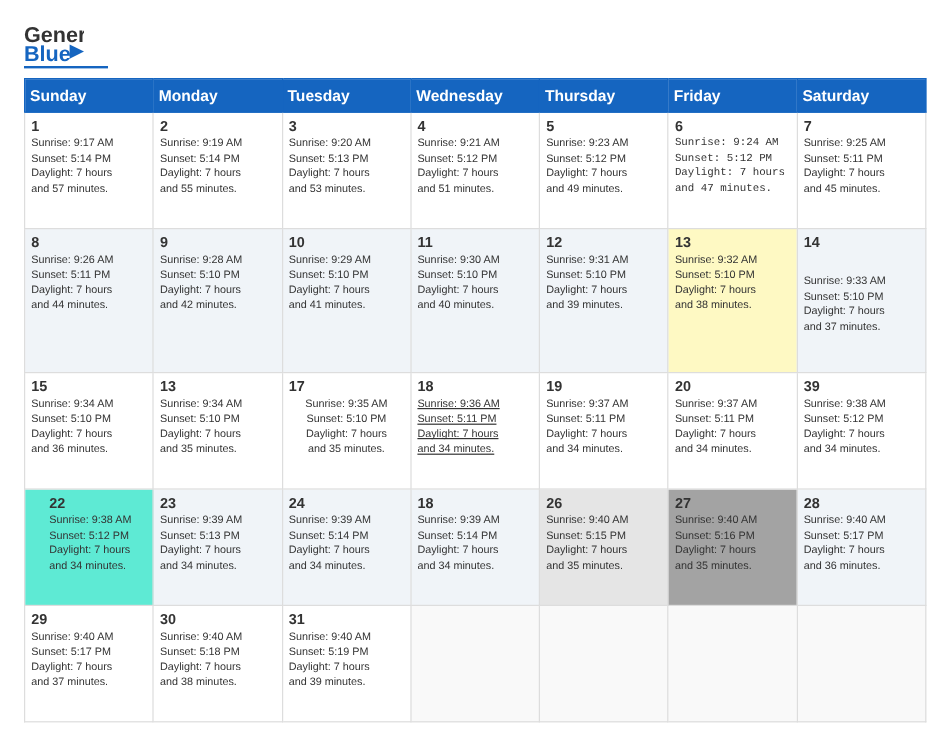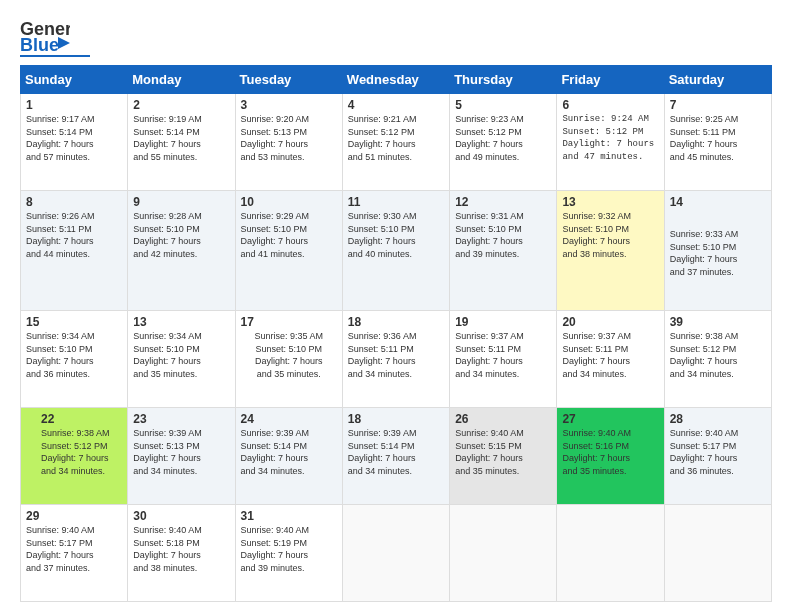--- a/index.html
+++ b/index.html
@@ -237,21 +237,21 @@
           </td>
           <td>
             <span class="day-num">17</span>
             <div class="day-info" style="white-space: pre-line; text-align: center;">Sunrise: 9:35 AM
 Sunset: 5:10 PM
 Daylight: 7 hours
 and 35 minutes.</div>
           </td>
           <td>
             <span class="day-num">18</span>
-            <div class="day-info" style="white-space: pre-line;">Sunrise: 9:36 AM
+            <div class="day-info" style="white-space: pre-line; text-decoration: underline;">Sunrise: 9:36 AM
 Sunset: 5:11 PM
 Daylight: 7 hours
 and 34 minutes.</div>
           </td>
           <td>
             <span class="day-num">19</span>
             <div class="day-info" style="white-space: pre-line;">Sunrise: 9:37 AM
 Sunset: 5:11 PM
 Daylight: 7 hours
 and 34 minutes.</div>
@@ -265,21 +265,21 @@
           </td>
           <td>
             <span class="day-num">39</span>
             <div class="day-info" style="white-space: pre-line;">Sunrise: 9:38 AM
 Sunset: 5:12 PM
 Daylight: 7 hours
 and 34 minutes.</div>
           </td>
         </tr>
         <tr>
-          <td style="background: #bef264; padding-left: 20px;">
+          <td style="background: #5eead4; padding-left: 20px;">
             <span class="day-num">22</span>
             <div class="day-info" style="white-space: pre-line;">Sunrise: 9:38 AM
 Sunset: 5:12 PM
 Daylight: 7 hours
 and 34 minutes.</div>
           </td>
           <td style="background: rgb(240, 244, 248);">
             <span class="day-num">23</span>
             <div class="day-info" style="white-space: pre-line;">Sunrise: 9:39 AM
 Sunset: 5:13 PM
@@ -300,21 +300,21 @@
 Daylight: 7 hours
 and 34 minutes.</div>
           </td>
           <td style="background: #e5e5e5;">
             <span class="day-num">26</span>
             <div class="day-info" style="white-space: pre-line;">Sunrise: 9:40 AM
 Sunset: 5:15 PM
 Daylight: 7 hours
 and 35 minutes.</div>
           </td>
-          <td style="background: #22c55e;">
+          <td style="background: #a3a3a3;">
             <span class="day-num">27</span>
             <div class="day-info" style="white-space: pre-line;">Sunrise: 9:40 AM
 Sunset: 5:16 PM
 Daylight: 7 hours
 and 35 minutes.</div>
           </td>
           <td style="background: rgb(240, 244, 248);">
             <span class="day-num">28</span>
             <div class="day-info" style="white-space: pre-line;">Sunrise: 9:40 AM
 Sunset: 5:17 PM

